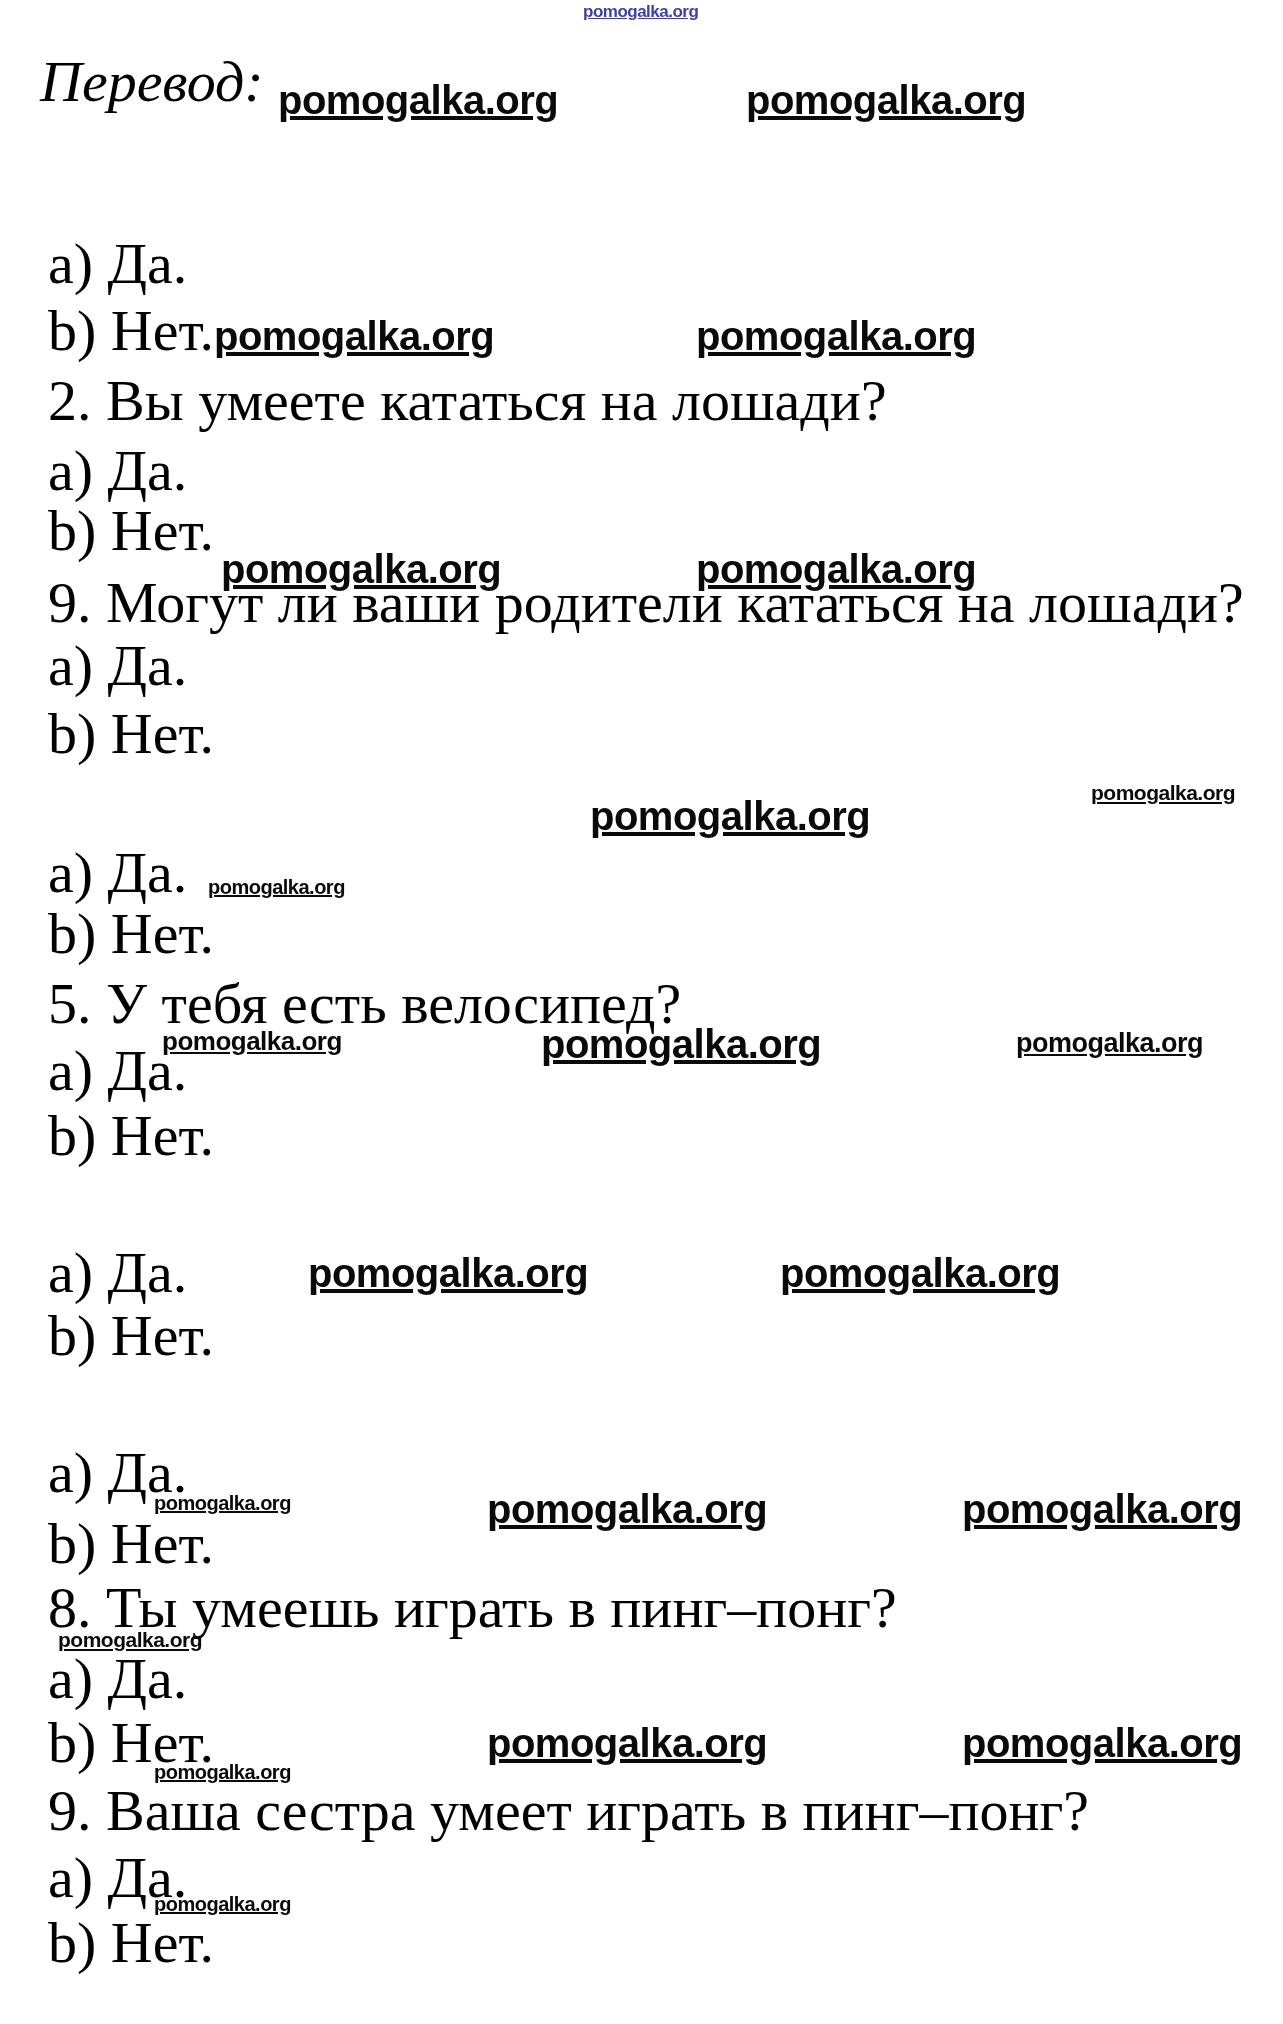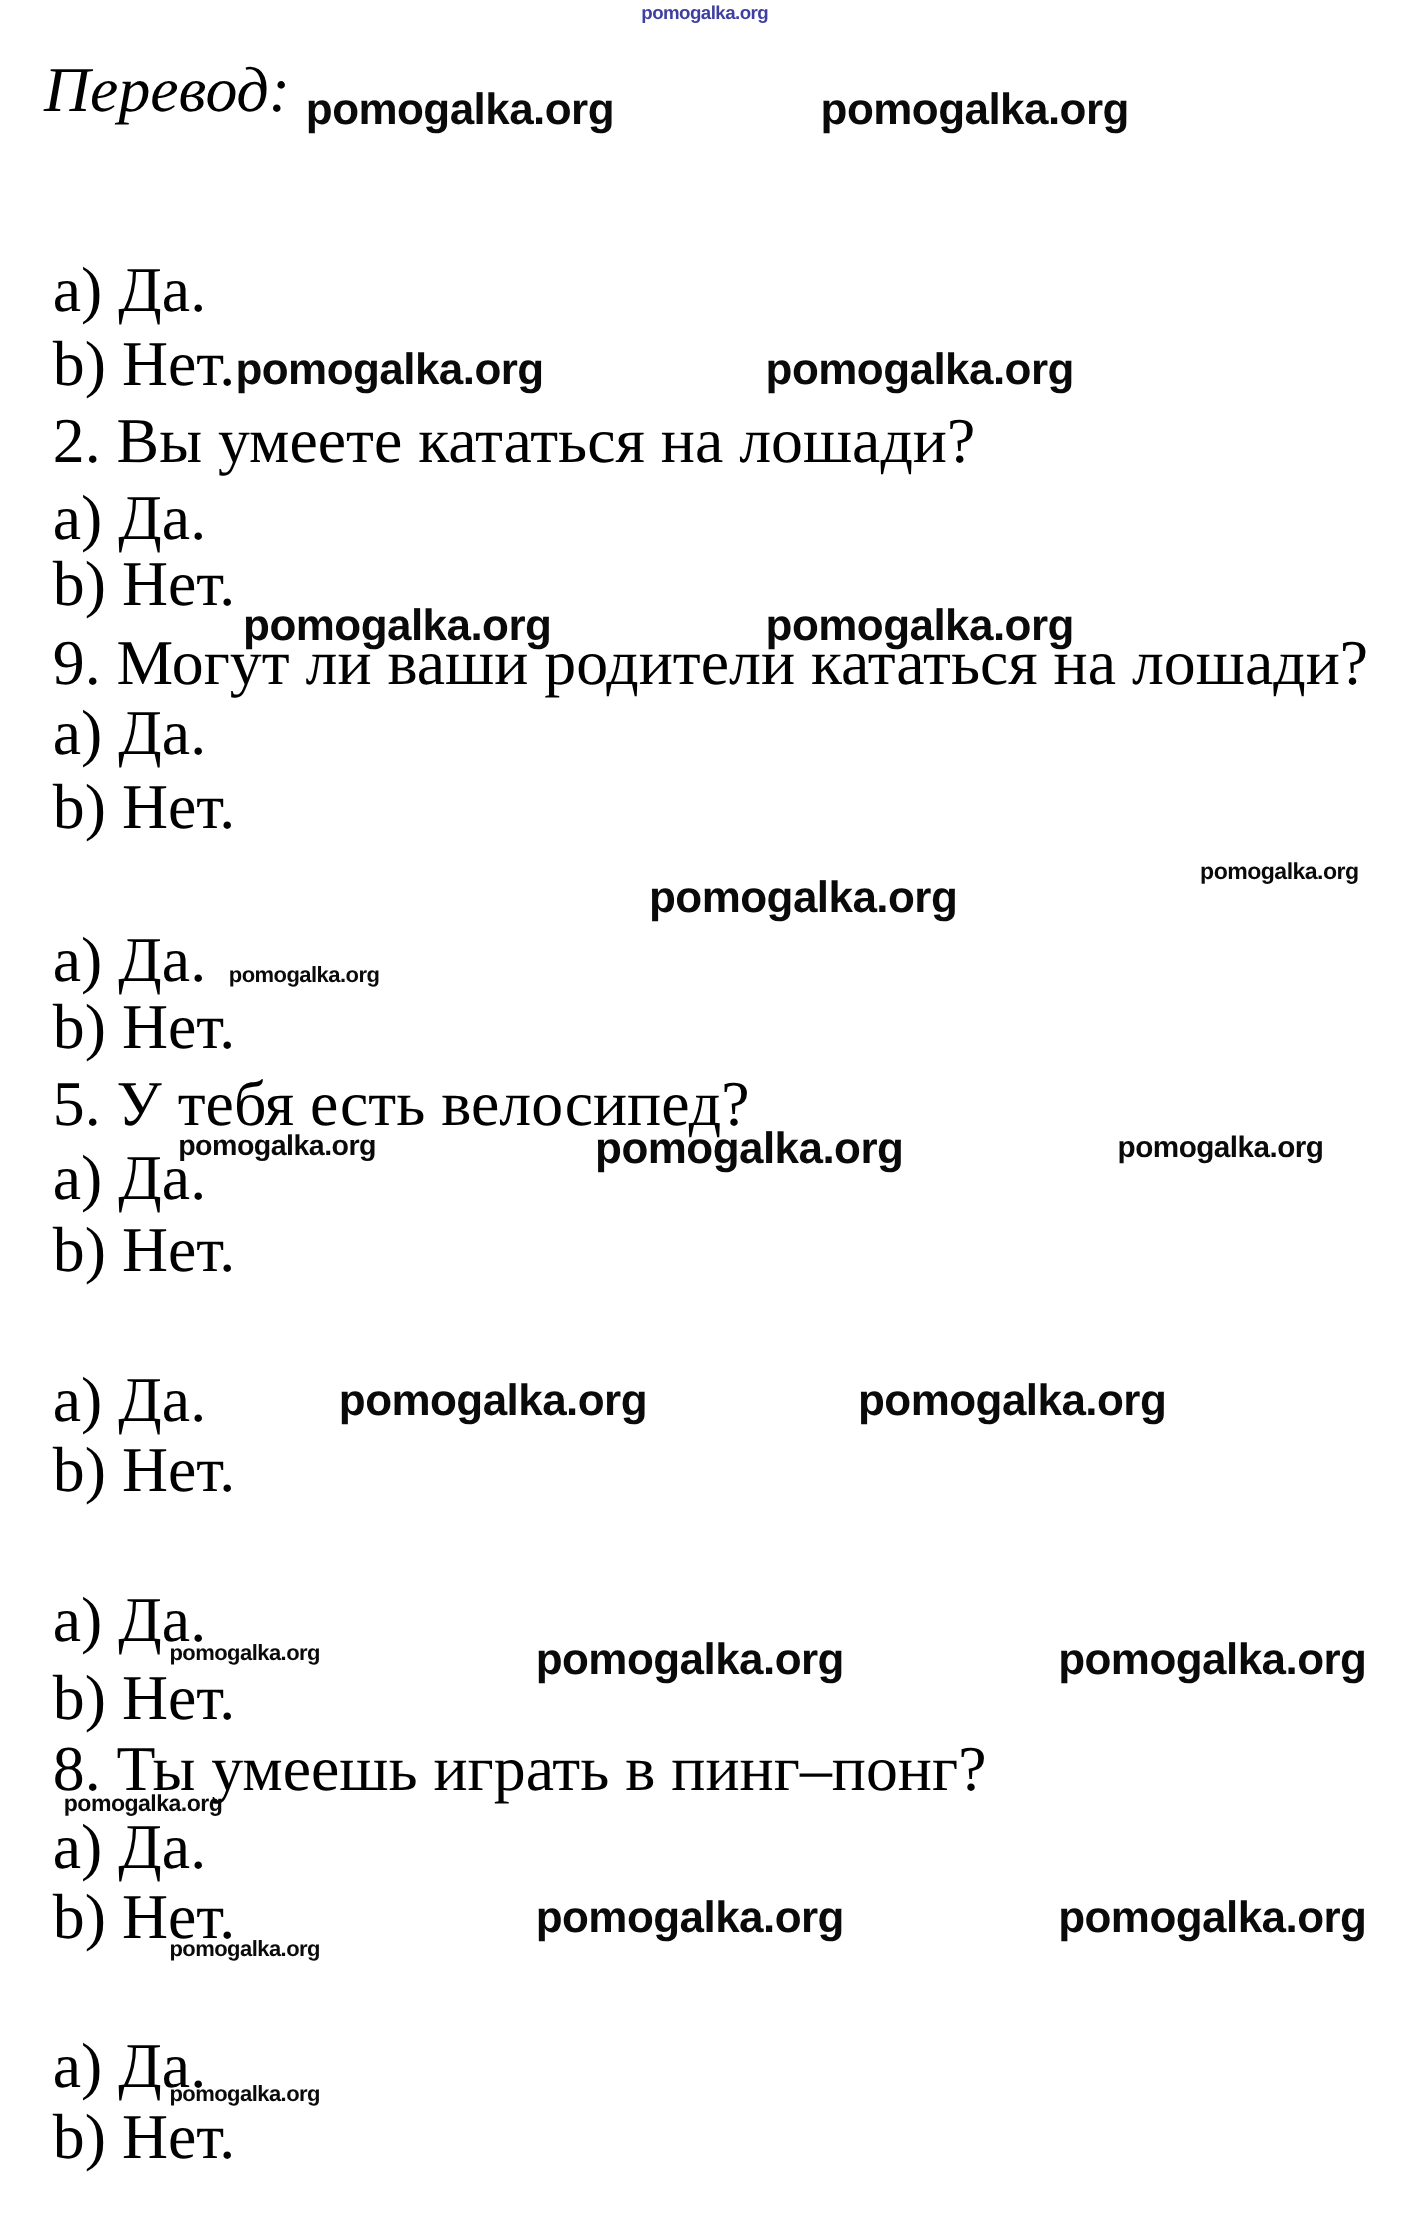--- a/index.html
+++ b/index.html
@@ -26,20 +26,21 @@
   }
   .wm {
     position: absolute;
     font-family: "Liberation Sans", "DejaVu Sans", sans-serif;
     font-weight: bold;
     font-size: 40px;
     line-height: 1;
     color: #0a0a0a;
     letter-spacing: -0.5px;
     white-space: nowrap;
+    text-decoration: underline;
   }
   .wm-top {
     font-size: 17px;
     color: #3f3fa3;
     letter-spacing: -0.5px;
   }
 </style>
 </head>
 <body>
 
@@ -91,17 +92,18 @@
   <span class="line" style="top:1515px;">b) Нет.</span>
 
   <span class="line" style="top:1579px;">8. Ты умеешь играть в пинг–понг?</span>
   <span class="wm" style="left:58px; top:1629px; font-size:21px;">pomogalka.org</span>
   <span class="line" style="top:1650px;">a) Да.</span>
   <span class="line" style="top:1714px;">b) Нет.</span>
   <span class="wm" style="left:487px; top:1723px;">pomogalka.org</span>
   <span class="wm" style="left:962px; top:1723px;">pomogalka.org</span>
   <span class="wm" style="left:154px; top:1762px; font-size:20px;">pomogalka.org</span>
 
+  <span class="line" style="top:1782px;">9. Ваша сестра умеет играть в пинг–понг?</span>
   <span class="line" style="top:1849px;">a) Да.</span>
   <span class="wm" style="left:154px; top:1894px; font-size:20px;">pomogalka.org</span>
   <span class="line" style="top:1914px;">b) Нет.</span>
 
 </div>
 
 </body></html>

